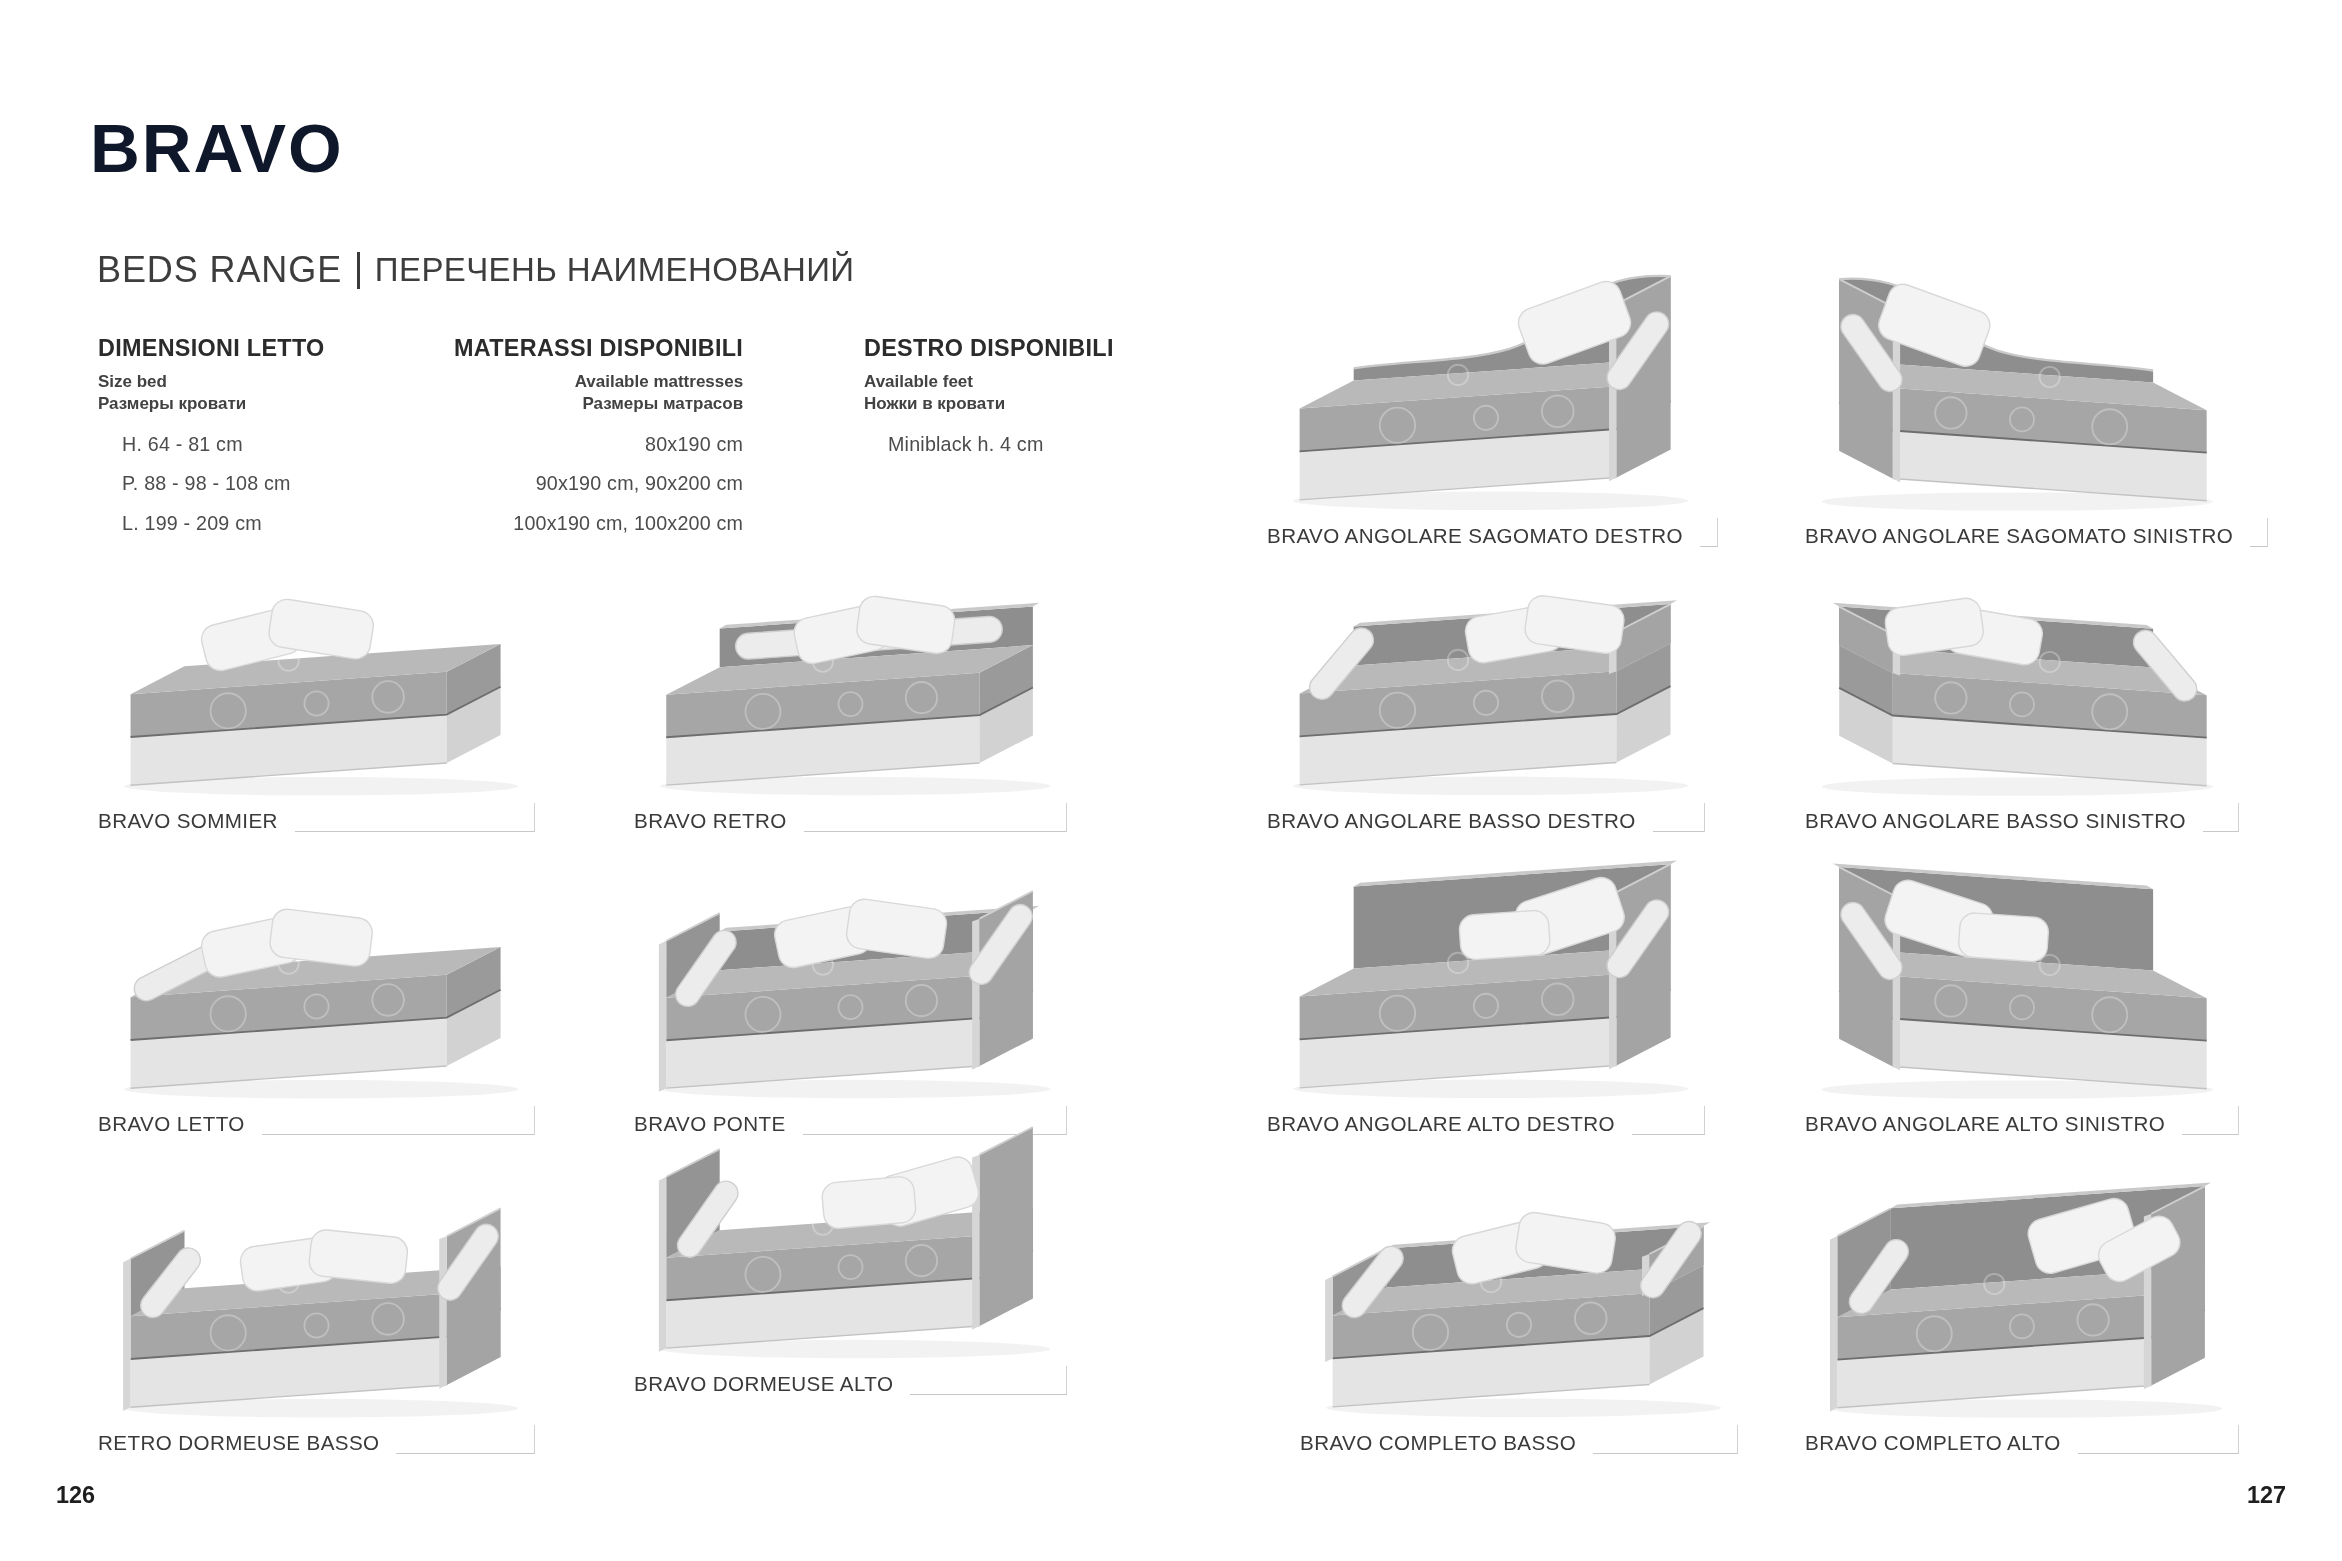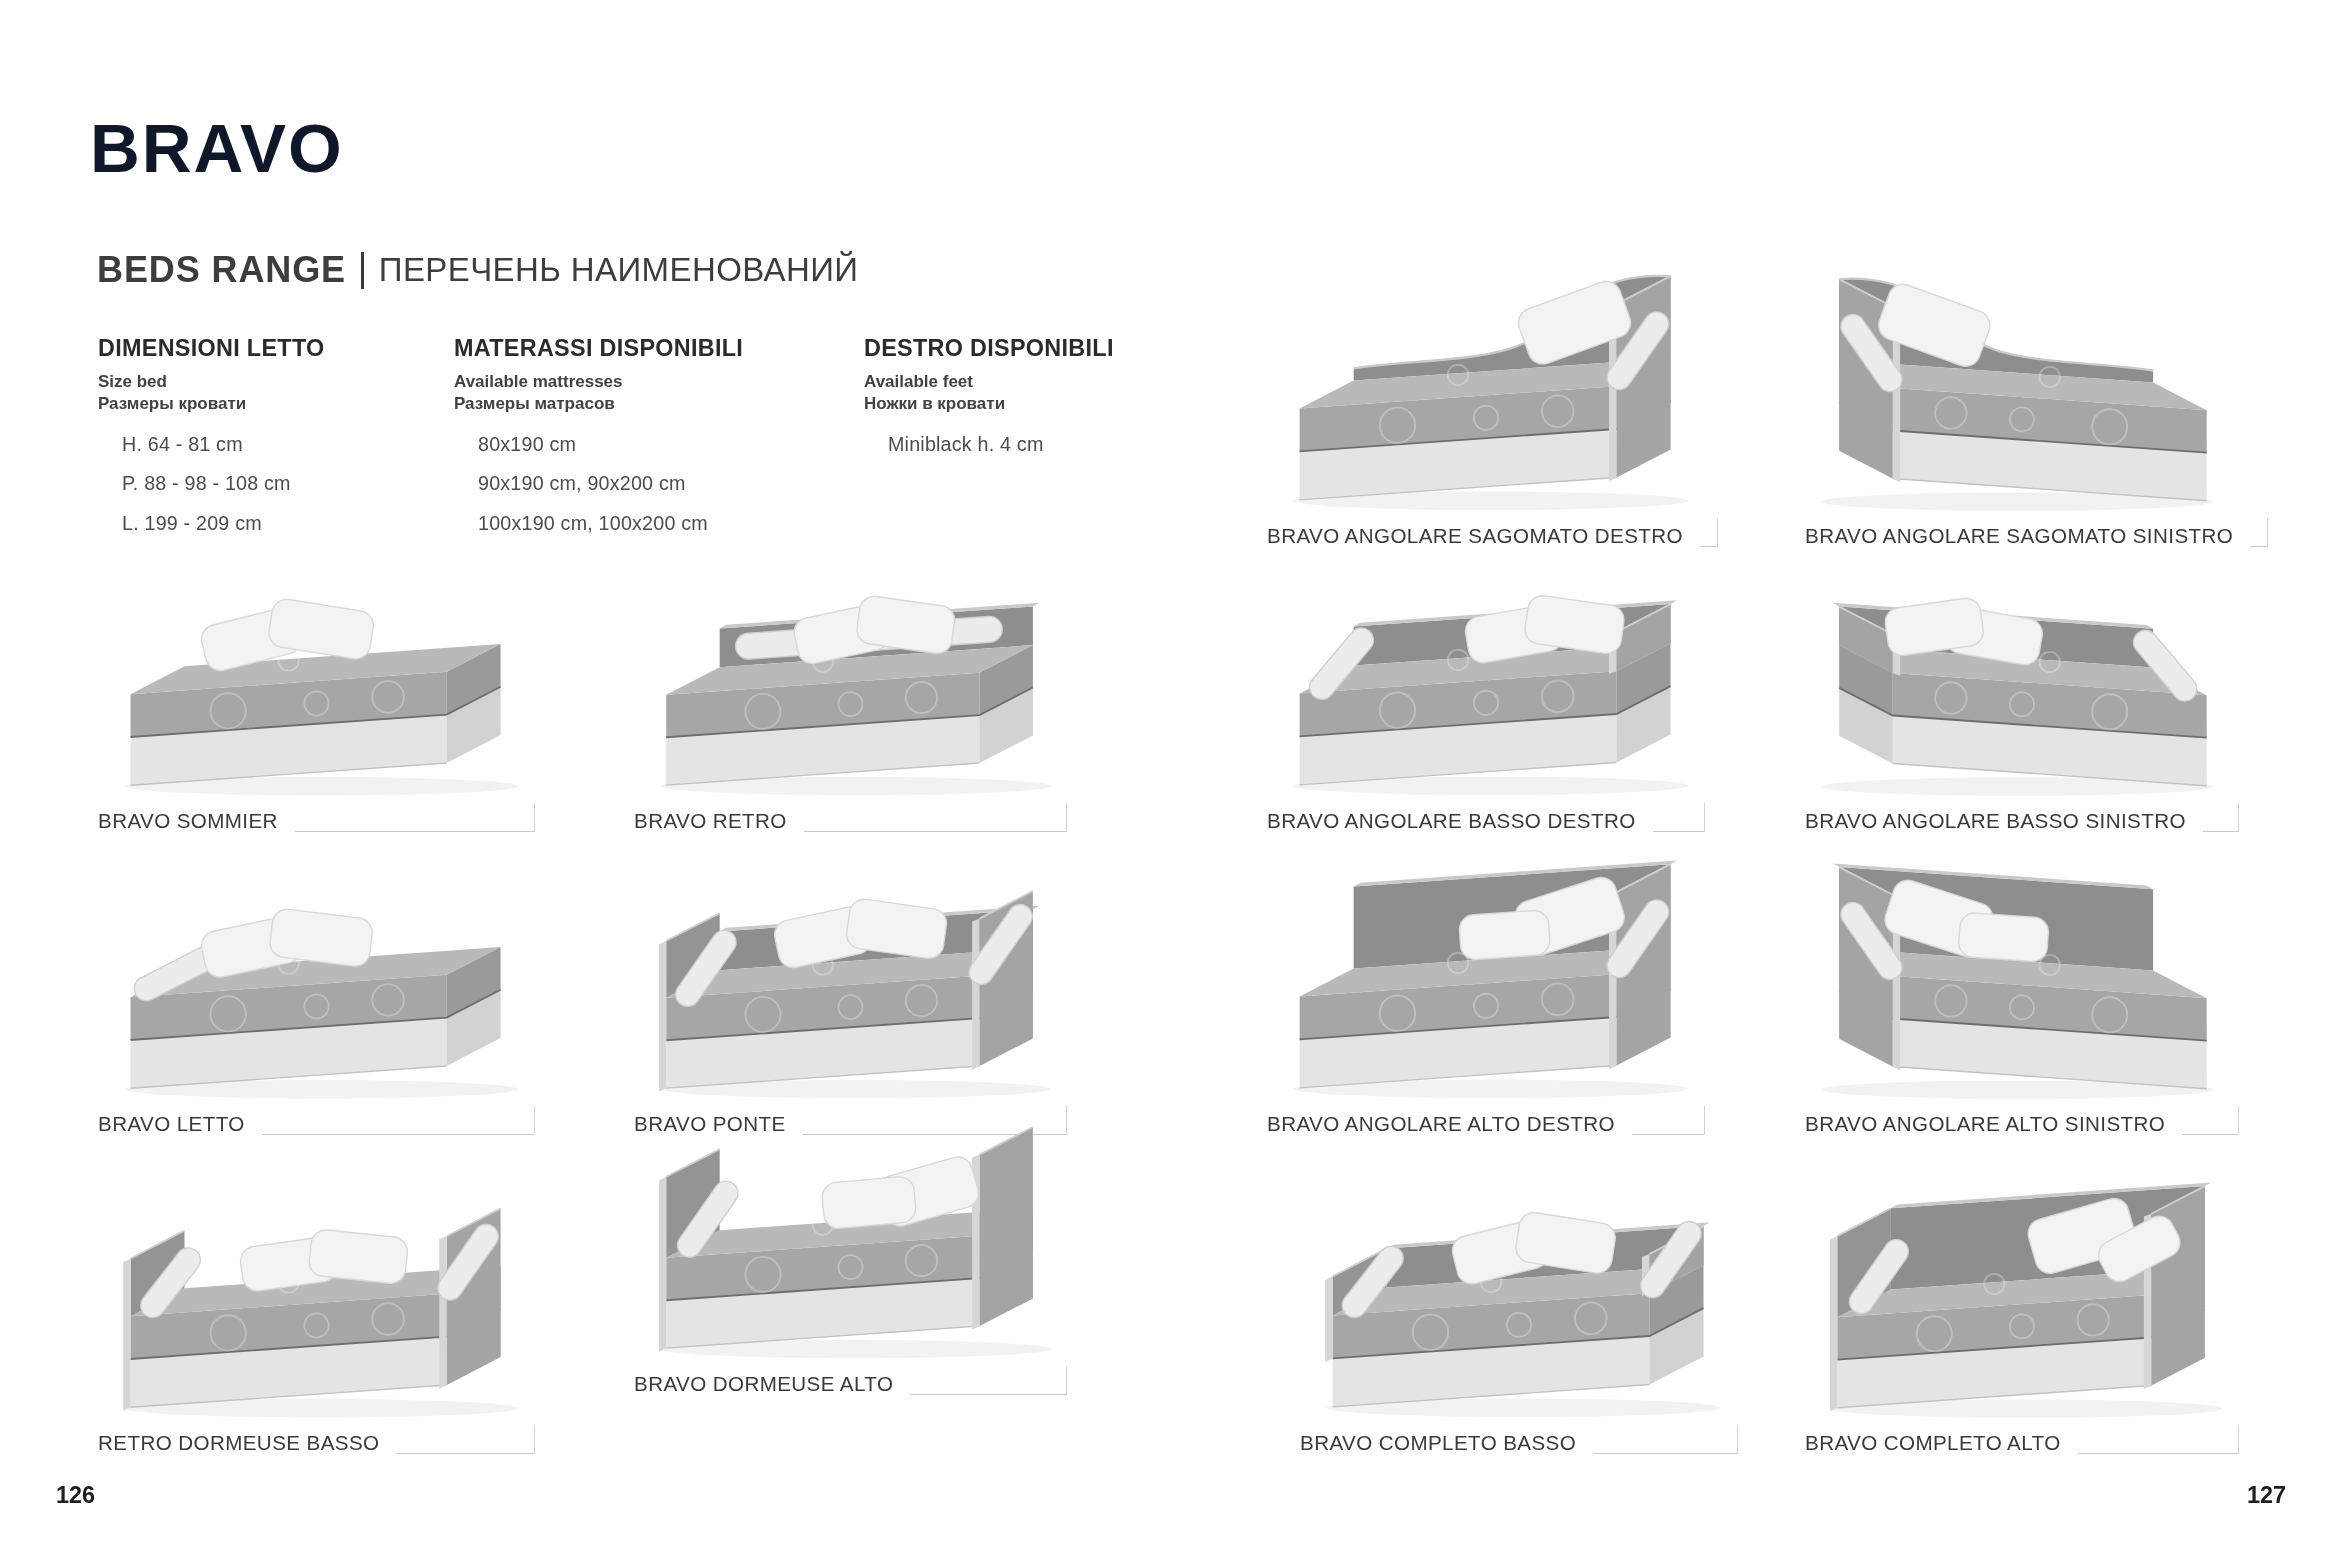--- a/index.html
+++ b/index.html
@@ -3,21 +3,21 @@
 <meta charset="utf-8">
 <style>
   html,body{margin:0;padding:0;background:#ffffff;}
   .page{position:relative;width:2342px;height:1562px;background:#ffffff;overflow:hidden;
         font-family:"Liberation Sans",sans-serif;}
   .title{position:absolute;left:90px;top:111px;font-size:69px;font-weight:700;
          letter-spacing:1.9px;color:#0f172a;line-height:75px;}
   .subtitle{position:absolute;left:97px;top:197px;font-size:39px;font-weight:700;
             letter-spacing:0.5px;color:#2d2c2b;line-height:43px;}
   .subline{position:absolute;left:97px;top:249px;display:flex;align-items:center;color:#3d3d3d;}
-  .subline .en{font-size:36px;font-weight:700;letter-spacing:0.9px;}
+  .subline .en{font-size:36px;font-weight:400;letter-spacing:0.9px;}
   .subline .ru{font-size:33px;font-weight:400;letter-spacing:0.4px;}
   .subline-divider{width:2.8px;height:37px;background:#3a3a3a;margin:0 15px;}
   .spec-col{position:absolute;top:335px;}
   .spec-title{font-size:23.4px;font-weight:700;letter-spacing:0.3px;color:#2b2b2b;margin-bottom:9.4px;}
   .spec-sub{font-size:17px;font-weight:700;color:#424242;line-height:21.5px;}
   .spec-vals{margin-top:20.6px;margin-left:24px;}
   .spec-val{font-size:19.7px;color:#4c4c4c;line-height:19.7px;margin-bottom:19.7px;letter-spacing:0.2px;}
   .bed-cell{position:absolute;}
   .bed-art{height:262px;display:flex;align-items:flex-end;justify-content:center;}
   .bed-art svg{width:100%;height:auto;display:block;}
@@ -45,21 +45,21 @@
       <div class="spec-col" style="left: 98px;">
         <div class="spec-title">DIMENSIONI LETTO</div>
         <div class="spec-sub">Size bed</div>
         <div class="spec-sub">Размеры кровати</div>
         <div class="spec-vals">
           <div class="spec-val">H. 64 - 81 cm</div>
           <div class="spec-val">P. 88 - 98 - 108 cm</div>
           <div class="spec-val">L. 199 - 209 cm</div>
         </div>
       </div>
-      <div class="spec-col" style="left: 454px;">
+      <div class="spec-col" style="left: 454px; text-align: right;">
         <div class="spec-title">MATERASSI DISPONIBILI</div>
         <div class="spec-sub">Available mattresses</div>
         <div class="spec-sub">Размеры матрасов</div>
         <div class="spec-vals">
           <div class="spec-val">80x190 cm</div>
           <div class="spec-val">90x190 cm, 90x200 cm</div>
           <div class="spec-val">100x190 cm, 100x200 cm</div>
         </div>
       </div>
       <div class="spec-col" style="left: 864px;">

